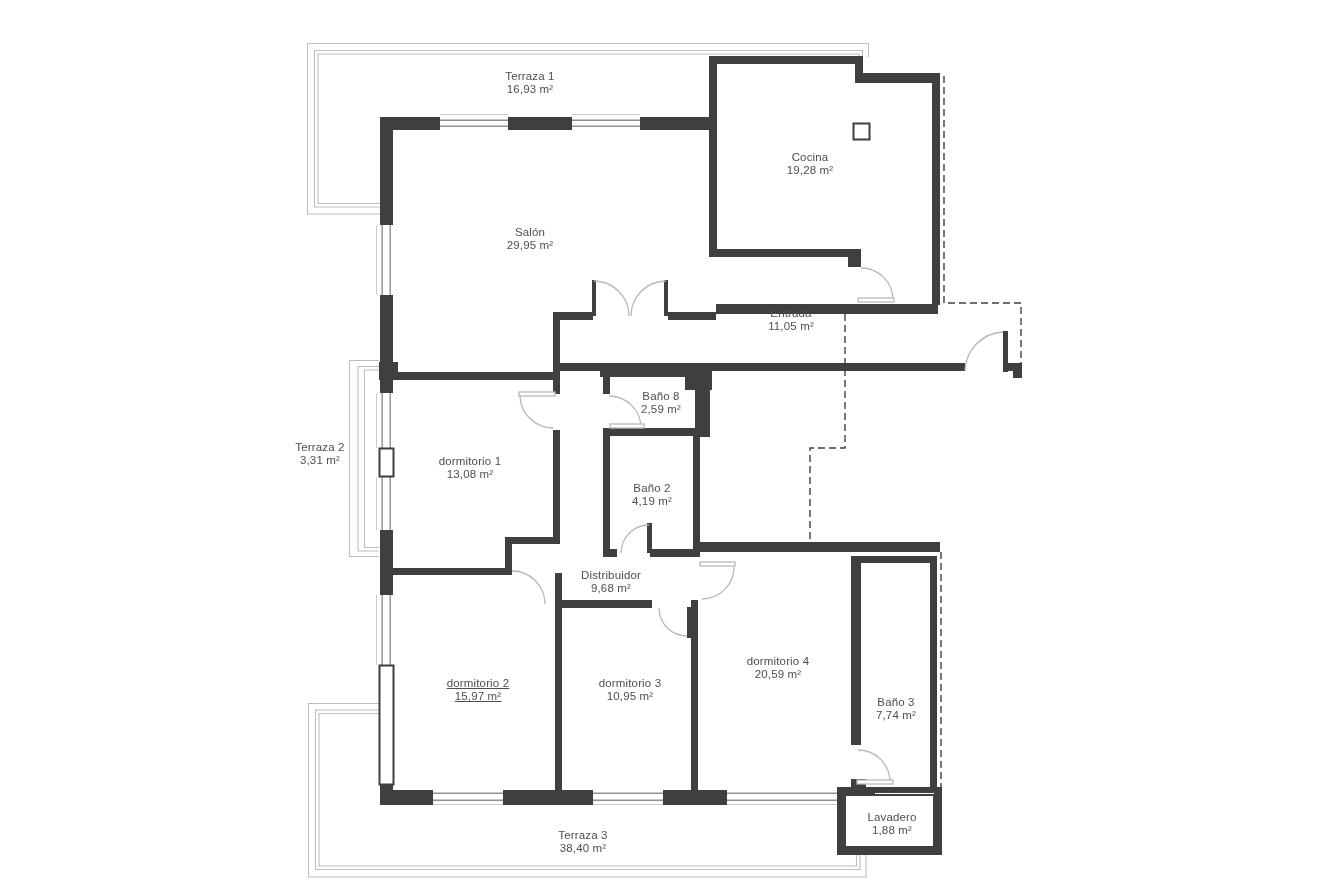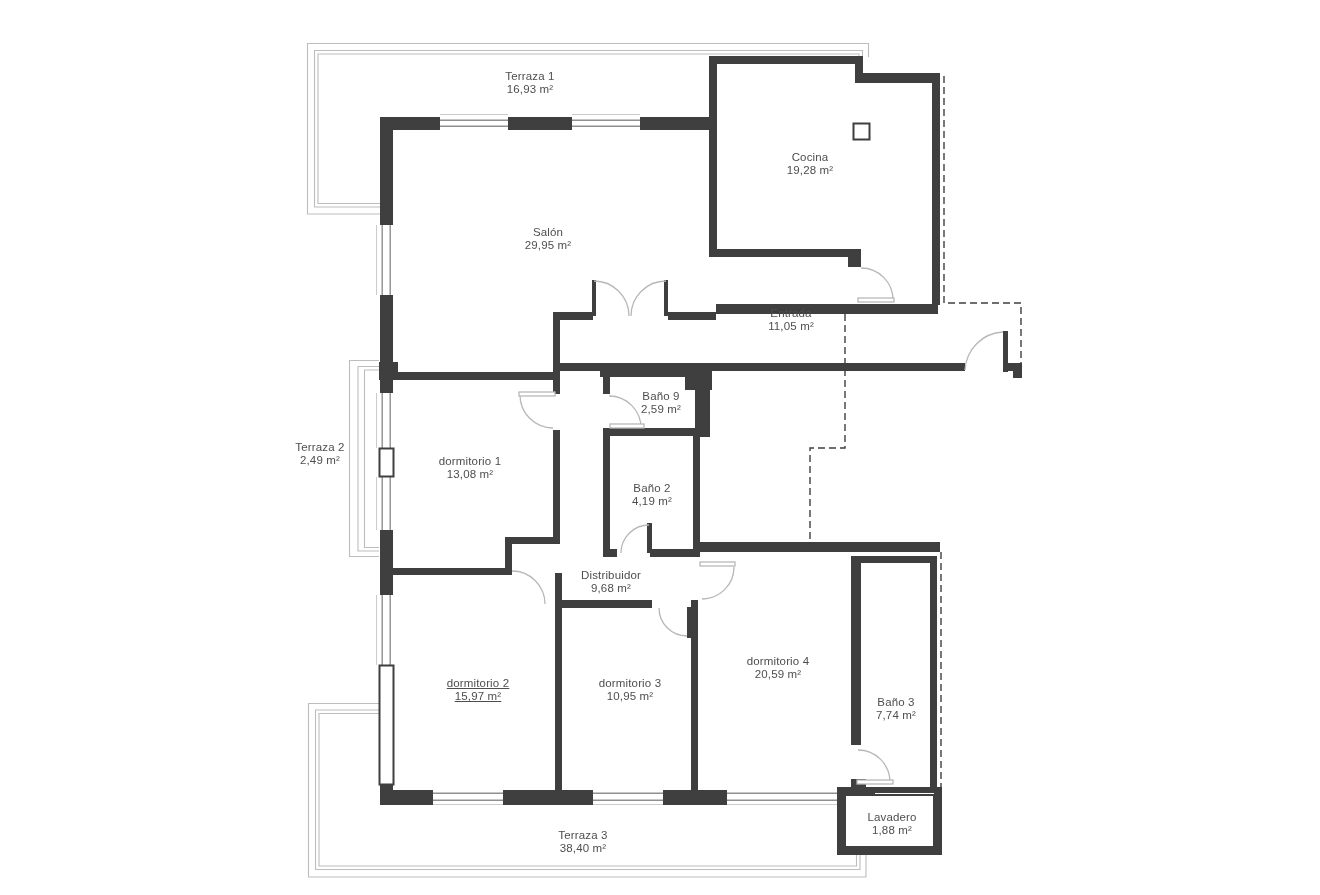--- a/index.html
+++ b/index.html
@@ -191,35 +191,35 @@
 
   <div id="labels">
       <div class="room-label" style="left: 530px; top: 83px;">
         <div class="room-name">Terraza 1</div>
         <div class="room-area">16,93 m²</div>
       </div>
       <div class="room-label" style="left: 810px; top: 164px;">
         <div class="room-name">Cocina</div>
         <div class="room-area">19,28 m²</div>
       </div>
-      <div class="room-label" style="left: 530px; top: 239px; margin-left: 18px;">
+      <div class="room-label" style="left: 530px; top: 239px;">
         <div class="room-name">Salón</div>
         <div class="room-area">29,95 m²</div>
       </div>
       <div class="room-label" style="left: 791px; top: 320px;">
         <div class="room-name">Entrada</div>
         <div class="room-area">11,05 m²</div>
       </div>
       <div class="room-label" style="left: 661px; top: 403px;">
-        <div class="room-name">Baño 9</div>
+        <div class="room-name">Baño 8</div>
         <div class="room-area">2,59 m²</div>
       </div>
       <div class="room-label" style="left: 320px; top: 454px;">
         <div class="room-name">Terraza 2</div>
-        <div class="room-area">2,49 m²</div>
+        <div class="room-area">3,31 m²</div>
       </div>
       <div class="room-label" style="left: 470px; top: 468px;">
         <div class="room-name">dormitorio 1</div>
         <div class="room-area">13,08 m²</div>
       </div>
       <div class="room-label" style="left: 652px; top: 495px;">
         <div class="room-name">Baño 2</div>
         <div class="room-area">4,19 m²</div>
       </div>
       <div class="room-label" style="left: 611px; top: 582px;">

